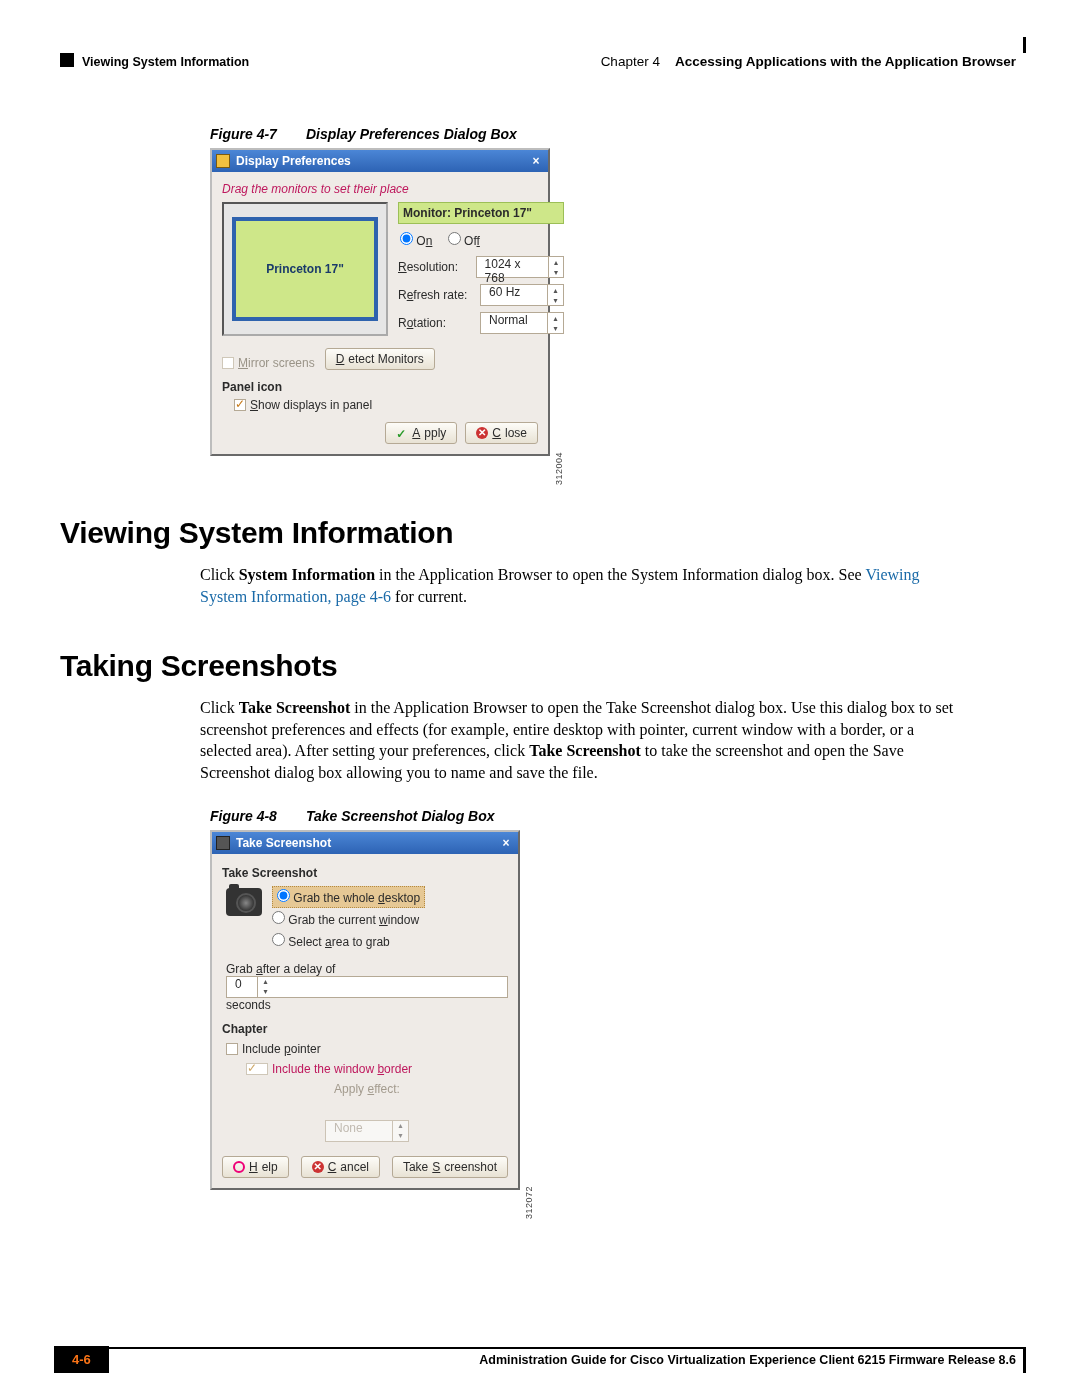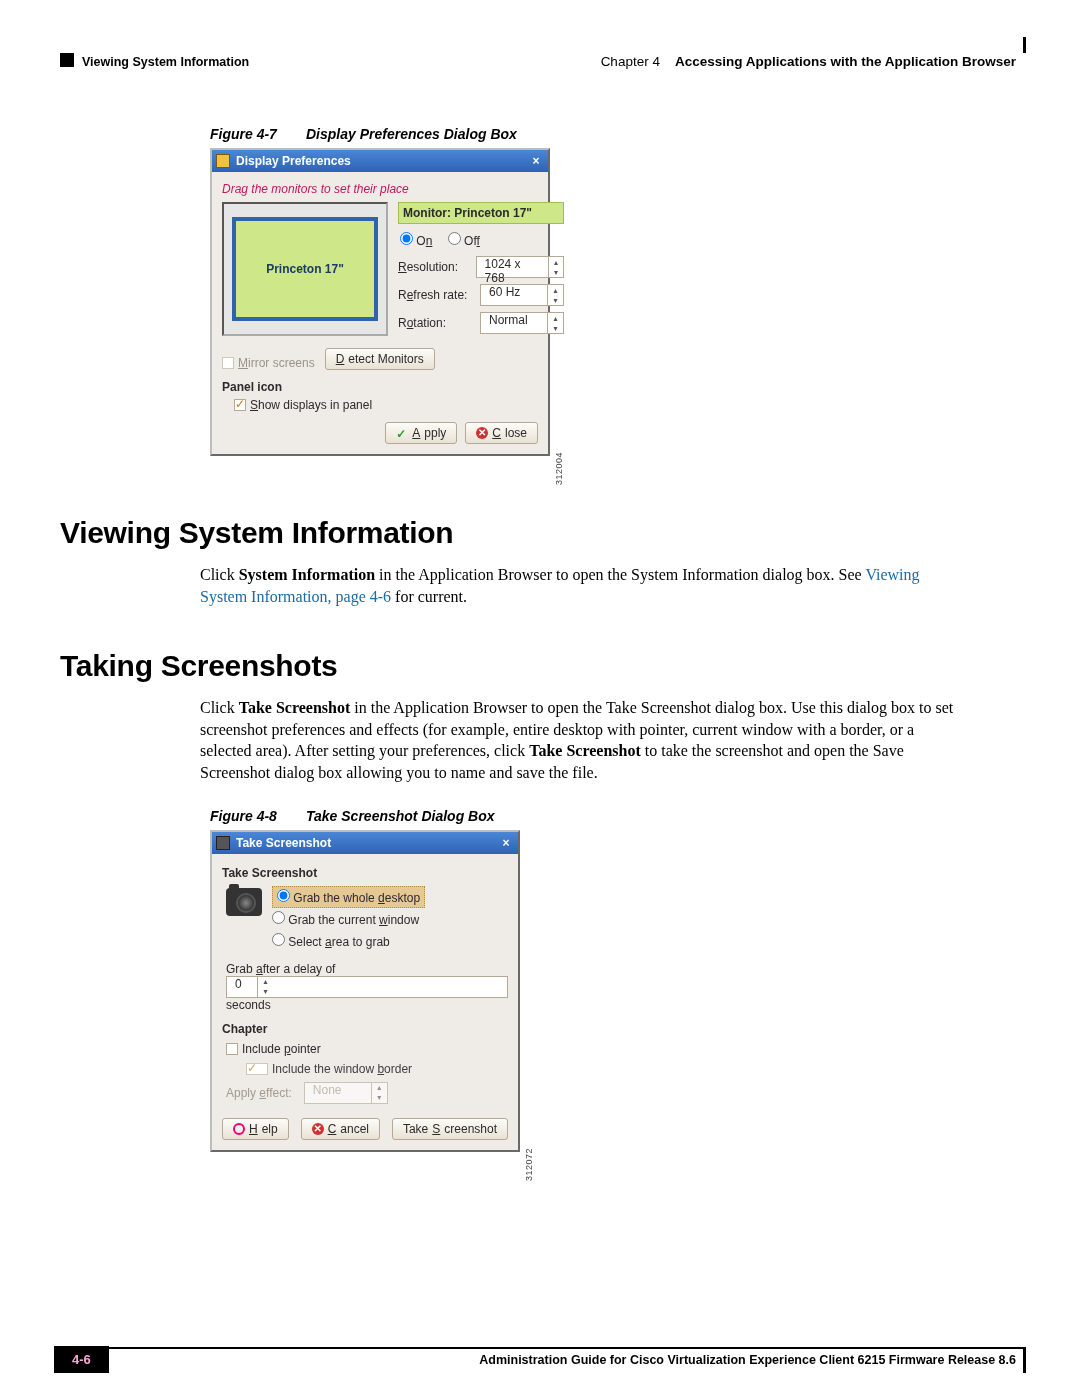--- a/index.html
+++ b/index.html
@@ -65,34 +65,34 @@
   .ts-section { font-weight: bold; margin: 4px 0 6px; }
   .ts-row { display: flex; align-items: flex-start; gap: 10px; margin-left: 4px; }
   .camera { width: 36px; height: 28px; background: #333; border-radius: 4px; position: relative; margin-top: 2px; }
   .camera::before { content: ""; position: absolute; right: 6px; top: 5px; width: 16px; height: 16px; border-radius: 50%; background: radial-gradient(#888,#111); border: 2px solid #555; }
   .camera::after { content: ""; position: absolute; left: 3px; top: -4px; width: 10px; height: 6px; background: #333; border-radius: 2px 2px 0 0; }
   .opt-col label { display: block; padding: 3px 0; }
   .opt-col label.sel { background: #e6c895; border: 1px dotted #b58a40; padding: 2px 4px; }
   .delay-row { margin: 10px 0 4px 4px; }
   .delay-row .spin .val { min-width: 30px; }
   .eff-col { margin-left: 4px; }
-  .eff-col .dis { color: #404040; padding-left: 20px; }
-  .eff-apply { display: flex; align-items: center; gap: 12px; margin-top: 6px; color: #a39b8e; }
+  .eff-col .dis { color: #be185d; padding-left: 20px; }
+  .eff-apply { display: flex; align-items: center; gap: 24px; margin-top: 6px; color: #a39b8e; flex-direction: column; }
   .ts-btns { display: flex; justify-content: space-between; gap: 8px; margin-top: 14px; }
   .chk { display:inline-block; width:12px; height:12px; border:1px solid #b5a995; background:#fff; margin-right:4px; vertical-align:-2px; position:relative; }
   .chk.on::after { content:"✓"; position:absolute; left:0; top:-3px; font:12px Arial; color:#c77a1a; }
   .chk.dis { border-color:#cfc7b8; }
   .chk.on.dis::after { color:#cfa96a; }
   .u { text-decoration: underline; }
 
   
   .footer { position: absolute; left: 60px; right: 54px; bottom: 30px; }
   .footrule { border-top: 2px solid #000; margin-bottom: 4px; }
   .foot-line { font: bold 12.5px Arial; text-align: right; padding-right: 10px; }
-  .pagenum-box { position: absolute; left: -6px; bottom: -6px; background: #000; color: #f9a8d4; font: bold 13px Arial; padding: 6px 18px; }
+  .pagenum-box { position: absolute; left: -6px; bottom: -6px; background: #000; color: #f97316; font: bold 13px Arial; padding: 6px 18px; }
   .foot-bar { position: absolute; right: 0; bottom: -6px; width: 3px; height: 26px; background: #000; }
 </style>
 </head>
 <body>
 
 <div class="page">
 
   <div class="run-header">
     <div class="run-right">
       <span class="thin">Chapter 4</span>&nbsp;&nbsp;&nbsp;&nbsp;<span>Accessing Applications with the Application Browser</span>

